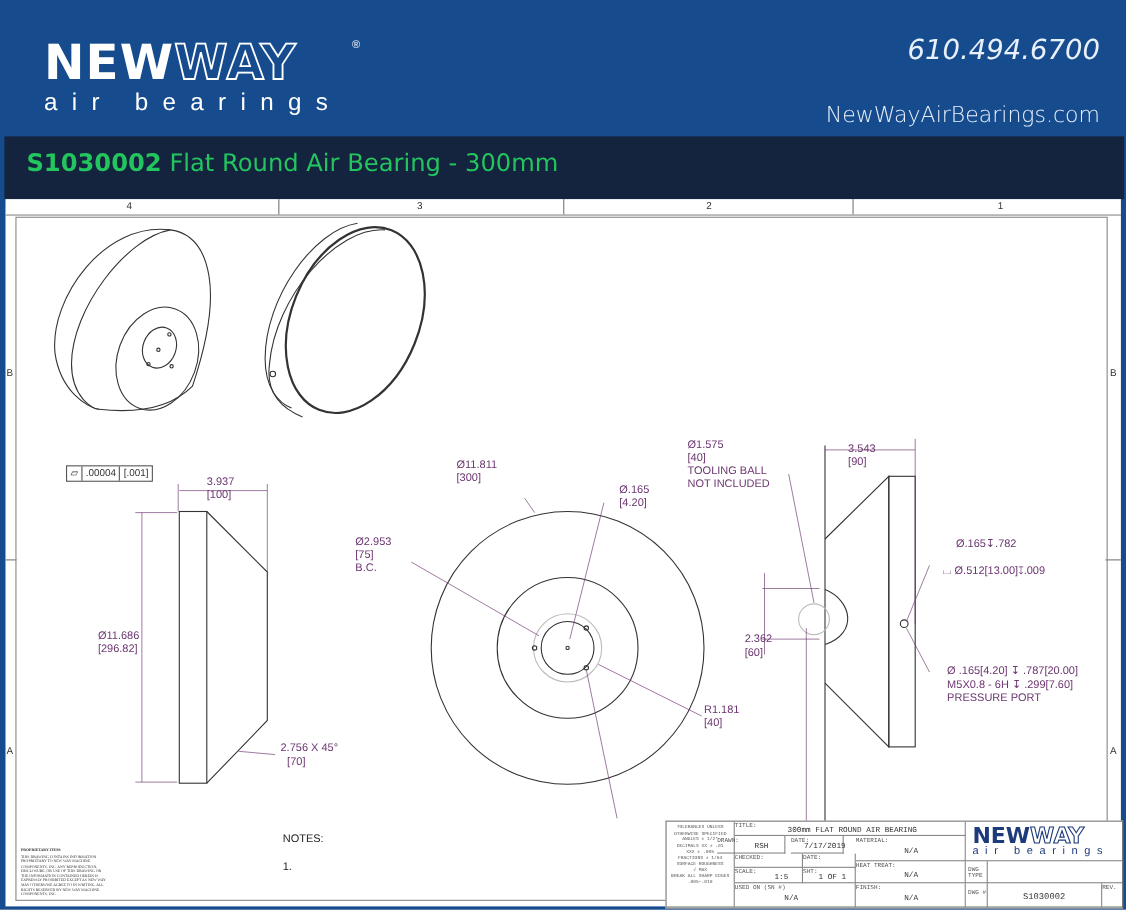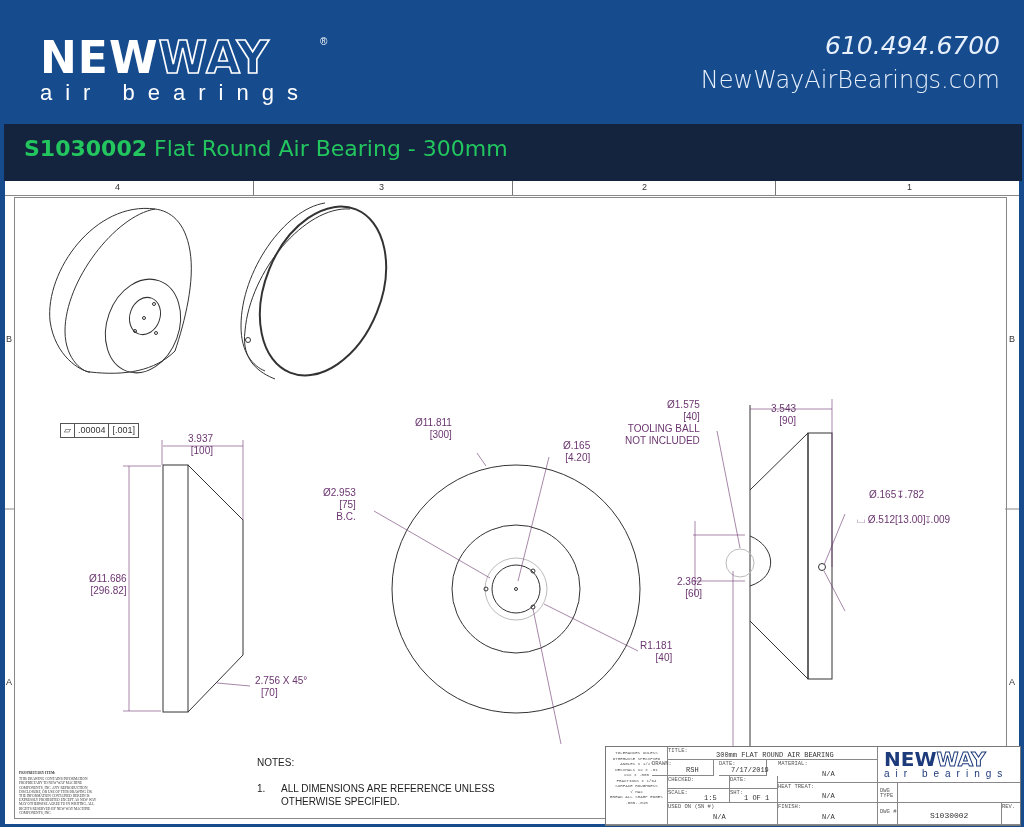--- a/index.html
+++ b/index.html
@@ -5,31 +5,31 @@
   html,body{margin:0;padding:0;}
   body{width:1024px;height:827px;background:#164c8e;position:relative;overflow:hidden;font-family:"Liberation Sans",sans-serif;}
   .topbar{position:absolute;left:0;top:0;width:1024px;height:124px;background:#164c8e;}
   .logo{position:absolute;left:40px;top:36px;color:#fff;}
   .logo-word{font-family:"DejaVu Sans",sans-serif;font-weight:bold;font-size:44px;letter-spacing:1px;line-height:44px;}
   .logo-word .outline{color:transparent;-webkit-text-stroke:1.6px #fff;}
   .logo-reg{position:absolute;left:280px;top:0px;font-size:10px;color:#fff;}
   .logo-sub{font-family:"Liberation Sans",sans-serif;font-size:22px;letter-spacing:13px;margin-top:2px;line-height:22px;}
   .contact{position:absolute;right:24px;top:30px;text-align:right;color:#e8f0fb;font-family:"DejaVu Sans",sans-serif;font-weight:300;}
   .contact .phone{font-size:25px;line-height:32px;font-style:italic;}
-  .contact .web{font-size:24px;line-height:36px;}
+  .contact .web{font-size:20px;line-height:36px;margin-top:24px;}
   .titlebar{position:absolute;left:4px;top:124px;width:1018px;height:57px;background:#14233e;}
   .titlebar .t{position:absolute;left:20px;top:12px;color:#22c55e;font-family:"DejaVu Sans",sans-serif;font-size:22px;}
   .titlebar .t b{font-weight:bold;}
   .sheet{position:absolute;left:5px;top:181px;width:1014px;height:643px;background:#fff;}
   .zone-top{position:absolute;left:0;top:0;width:1014px;height:14px;border-bottom:1px solid #888;}
   .zone-top .z{position:absolute;top:1px;font-size:9px;color:#333;}
   .zone-top .div{position:absolute;top:0;width:1px;height:14px;background:#777;}
   .frame{position:absolute;left:9px;top:16px;width:991px;height:620px;border:1px solid #888;}
   .side{position:absolute;font-size:9px;color:#333;}
-  .dim{position:absolute;color:#6b3570;font-size:10px;line-height:12px;text-align:right;white-space:nowrap;}
+  .dim{position:absolute;color:#6b3570;font-size:10px;line-height:12px;text-align:left;white-space:nowrap;}
   .dim.left{text-align:left;}
   .note{position:absolute;color:#222;font-size:10px;line-height:13px;}
   .blk{position:absolute;border:1px solid #777;background:#fff;font-family:"Liberation Mono",monospace;color:#444;}
   .cell{position:absolute;border-right:1px solid #888;border-bottom:1px solid #888;box-sizing:border-box;font-size:5.5px;color:#555;font-family:"Liberation Mono",monospace;}
   .cell .v{position:absolute;font-size:7px;color:#333;}
   .prop{position:absolute;left:14px;top:590px;width:80px;font-family:"Liberation Serif",serif;font-size:3.5px;line-height:4.2px;color:#333;}
   .fcf{position:absolute;left:55px;top:242px;height:13px;border:1px solid #555;display:flex;font-size:9px;color:#333;}
   .fcf span{border-right:1px solid #555;padding:0 3px;line-height:13px;}
   .fcf span:last-child{border-right:none;}
   svg{position:absolute;left:0;top:0;}
@@ -185,27 +185,28 @@
   <div class="dim" style="left:654px;top:571px">
       <div>1.015</div>
       <div>[25.77]</div>
     </div>
   <div class="dim" style="left:864px;top:308px">
       <div>Ø.165↧.782</div>
     </div>
   <div class="dim" style="left:852px;top:333px">
       <div>⌴ Ø.512[13.00]↧.009</div>
     </div>
+  <div class="dim" style="left:856px;top:424px">
+      <div>Ø .165[4.20] ↧ .787[20.00]</div>
+      <div>M5X0.8 - 6H ↧ .299[7.60]</div>
+      <div>PRESSURE PORT</div>
+    </div>
 
   <div class="note" style="left:252px;top:575px">NOTES:</div>
   <div class="note" style="left:252px;top:601px">1.</div>
-  <div class="note" style="left:276px;top:601px">
-      <div>ALL DIMENSIONS ARE REFERENCE UNLESS</div>
-      <div>OTHERWISE SPECIFIED.</div>
-    </div>
 
   <div class="prop">
     <div style="font-weight:bold;margin-bottom:2px">PROPRIETARY ITEM:</div>
     <div>THIS DRAWING CONTAINS INFORMATION PROPRIETARY TO NEW WAY MACHINE COMPONENTS, INC. ANY REPRODUCTION, DISCLOSURE, OR USE OF THIS DRAWING OR THE INFORMATION CONTAINED HEREIN IS EXPRESSLY PROHIBITED EXCEPT AS NEW WAY MAY OTHERWISE AGREE TO IN WRITING. ALL RIGHTS RESERVED BY NEW WAY MACHINE COMPONENTS, INC.</div>
   </div>
 
   <div class="blk" style="left:600px;top:565px;width:414px;height:78px">
     <div class="cell" style="left:0;top:0;width:62px;height:78px;font-size:4.2px;line-height:5.5px;padding:4px 2px;text-align:center">
       <div>TOLERANCES UNLESS</div>
         <div>OTHERWISE SPECIFIED</div>

